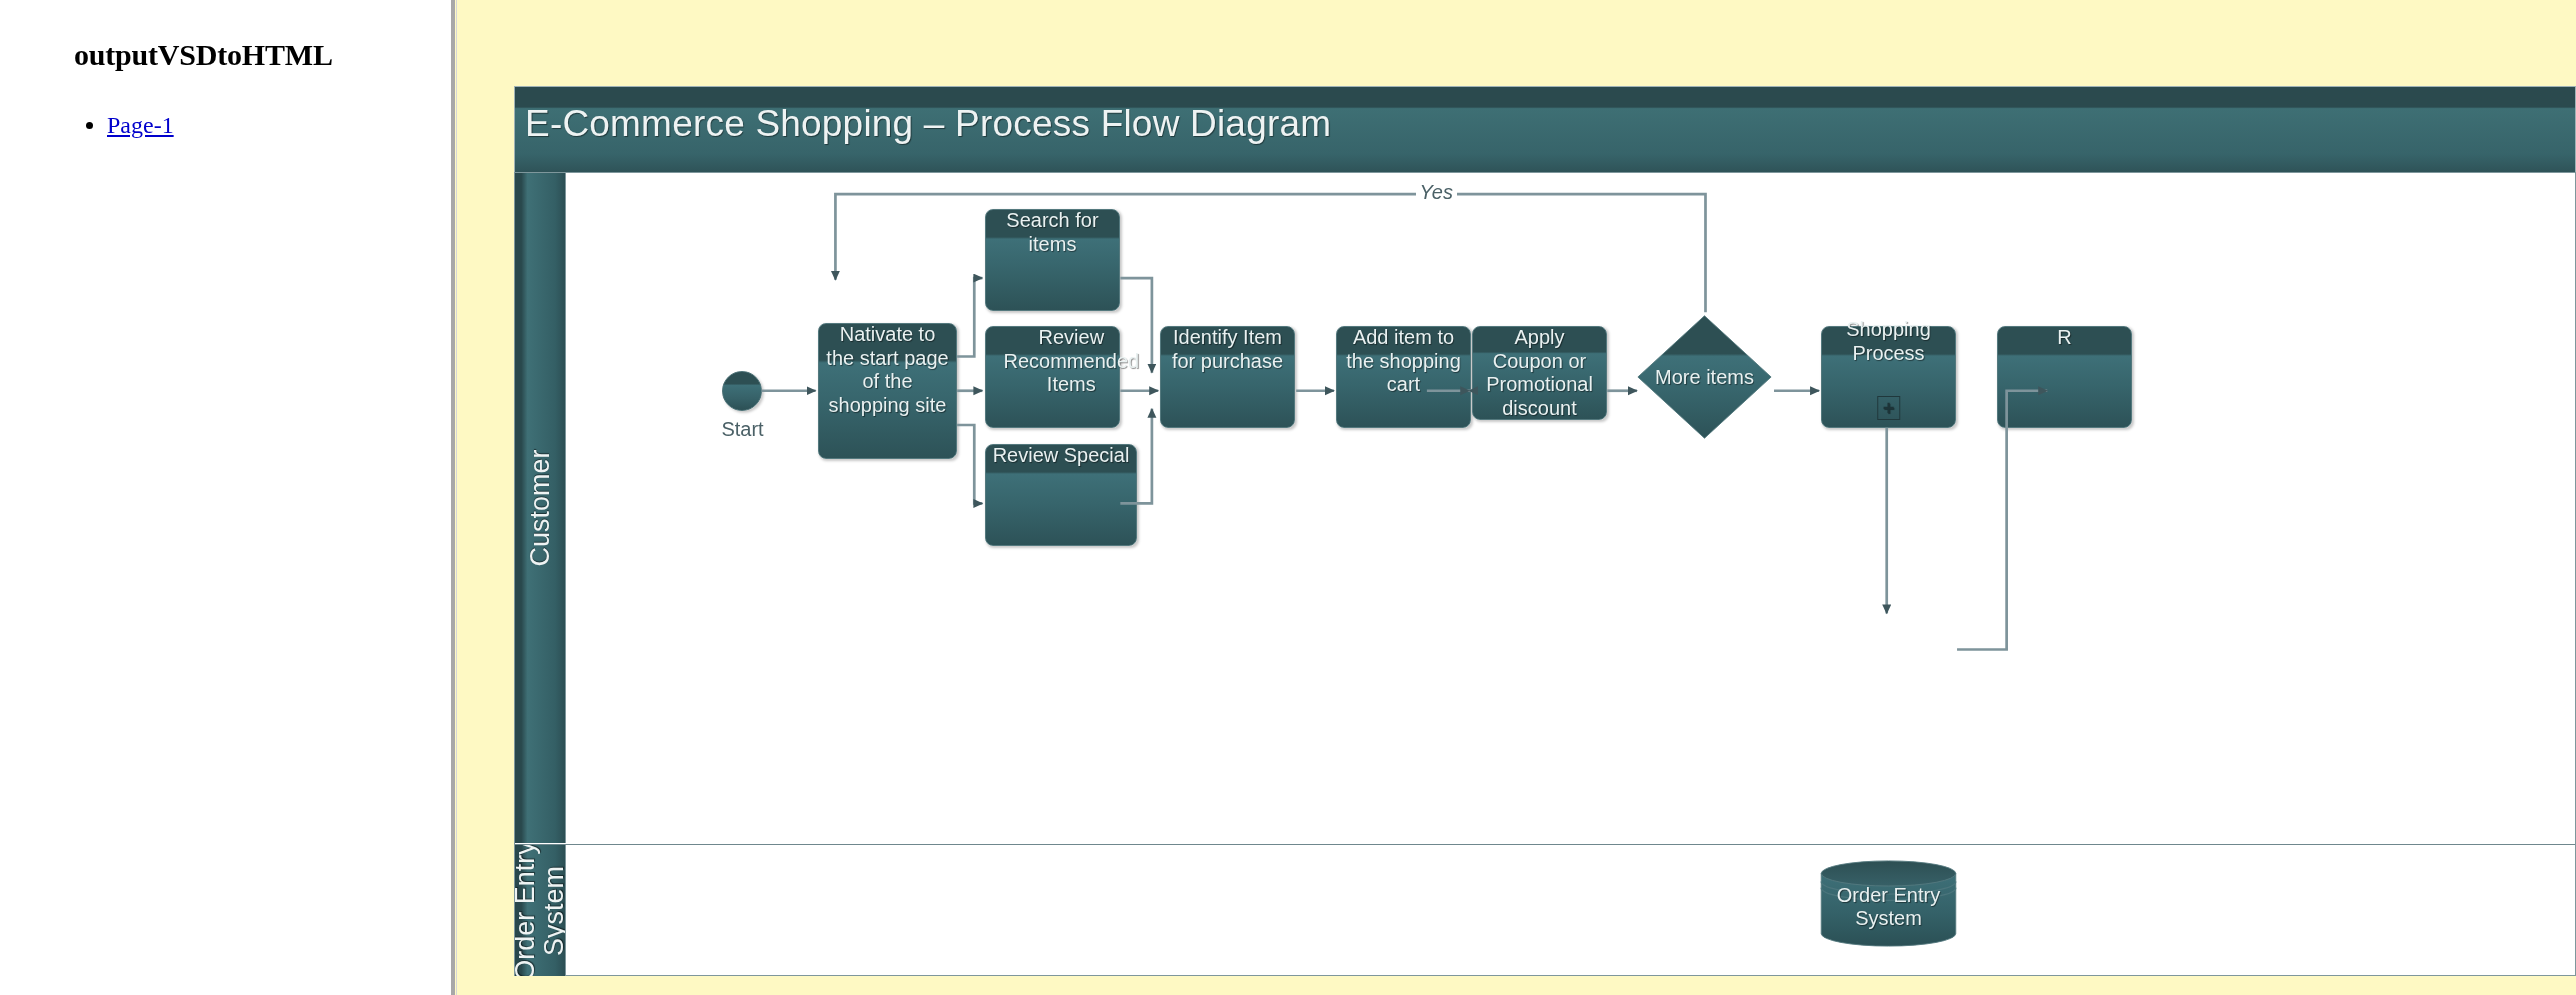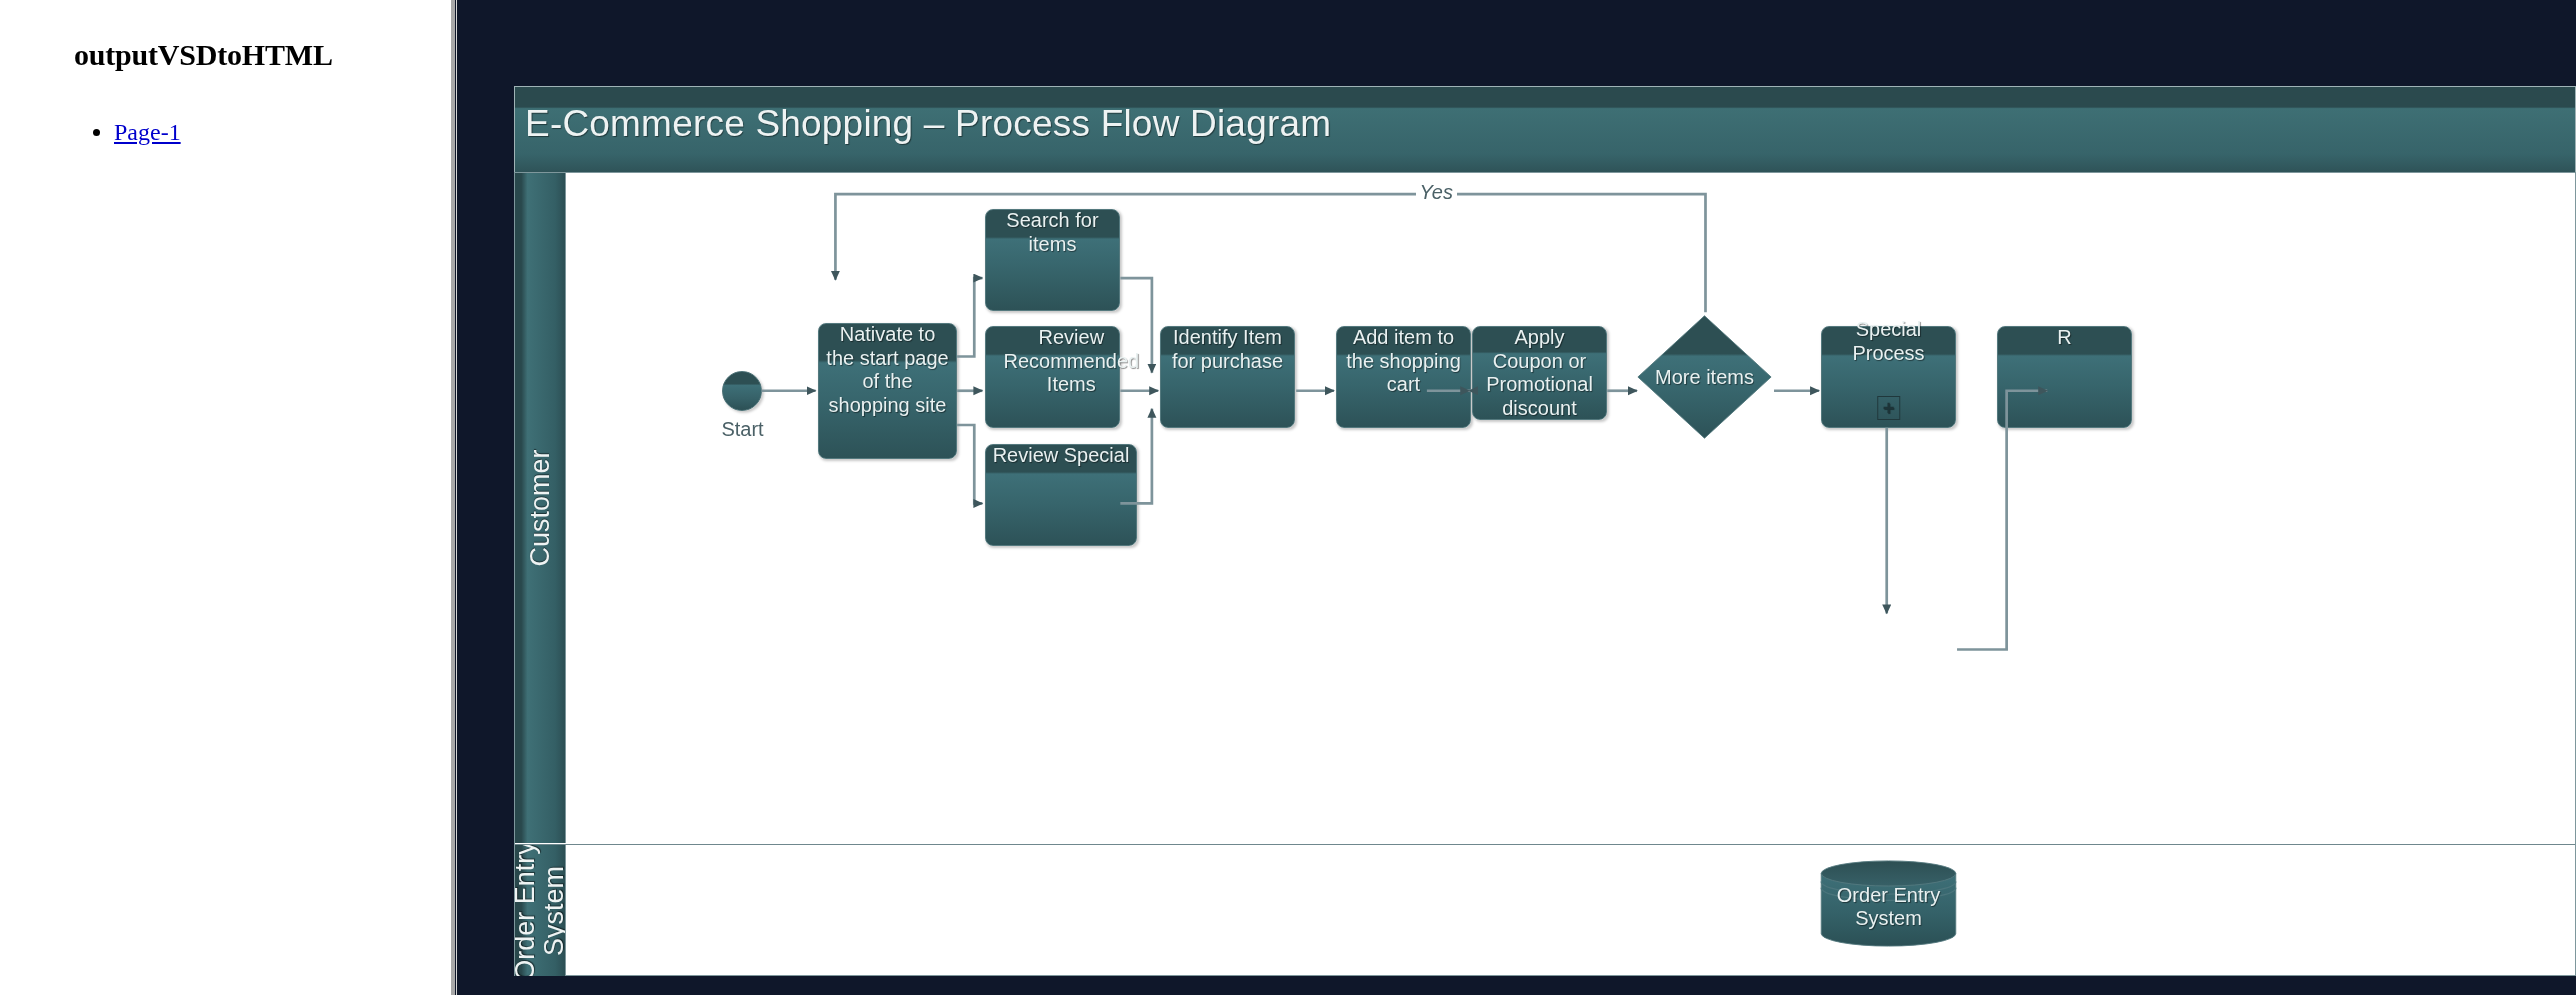--- a/index.html
+++ b/index.html
@@ -5,21 +5,21 @@
 <style>
   * { box-sizing: border-box; }
   html, body {
     margin: 0; padding: 0;
     width: 2576px; height: 996px;
     background: #ffffff;
     overflow: hidden;
   }
   body { font-family: "Liberation Sans", sans-serif; }
 
-  #page { position: relative; width: 2576px; height: 996px; background:#0f172a; }
+  #page { position: relative; width: 2576px; height: 996px; background:#fef9c3; }
 
   
   #sidebar {
     position: absolute; left: 0; top: 0;
     width: 455px; height: 996px;
     background: #ffffff;
     overflow: hidden;
   }
   #sidebar-divider {
     position: absolute; left: 451px; top: 0;
@@ -35,21 +35,21 @@
     position: absolute; left: 74px; top: 38px;
     font-family: "Liberation Serif", serif;
     font-weight: bold;
     font-size: 30px;
     color: #000000;
     letter-spacing: -0.2px;
     white-space: nowrap;
   }
   #sidebar-list {
     position: absolute; left: 60px; top: 106px;
-    margin: 11px; padding: 0 0 0 43px;
+    margin: 4px; padding: 0 0 0 43px;
     list-style: disc;
   }
   #sidebar-list li {
     font-family: "Liberation Serif", serif;
     font-size: 24px;
     color: #000;
     line-height: 31px;
   }
   #sidebar-list li a {
     color: #0000cc;
@@ -282,21 +282,21 @@
                   <stop offset="62%" stop-color="#37656c"></stop>
                   <stop offset="100%" stop-color="#2d5257"></stop>
                 </linearGradient>
               </defs>
               <polygon points="76,2 150,70 76,138 2,70" fill="url(#dgrad)" stroke="#54797e" stroke-width="1"></polygon>
             </svg>
             <div class="diamond-label">More items</div>
           </div>
 
           <div class="node" style="left:1254px; top:153px; width:135px; height:102px;">
-            <span class="label" style="top:-9px;">Special Process</span>
+            <span class="label" style="top:-9px;">Shopping Process</span>
             <span class="subproc-marker">+</span>
           </div>
 
           <div class="node" style="left:1430px; top:153px; width:135px; height:102px;">
             <span class="label">R</span>
           </div>
 
         </div>
       </div>
 

